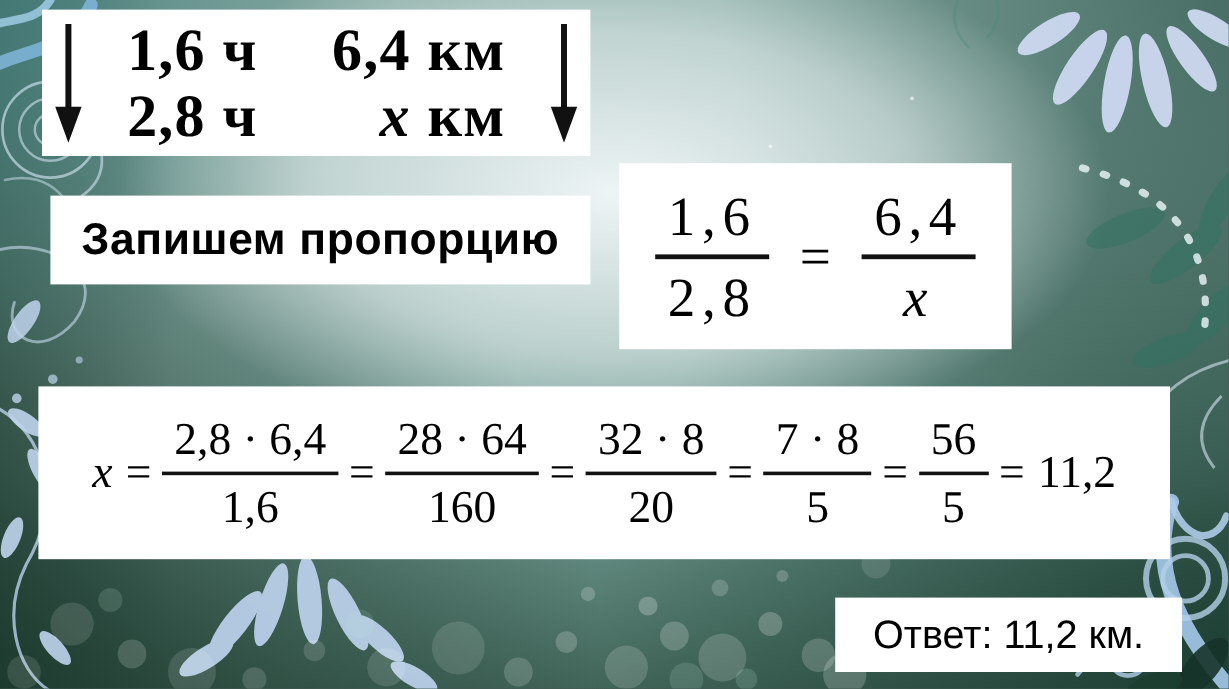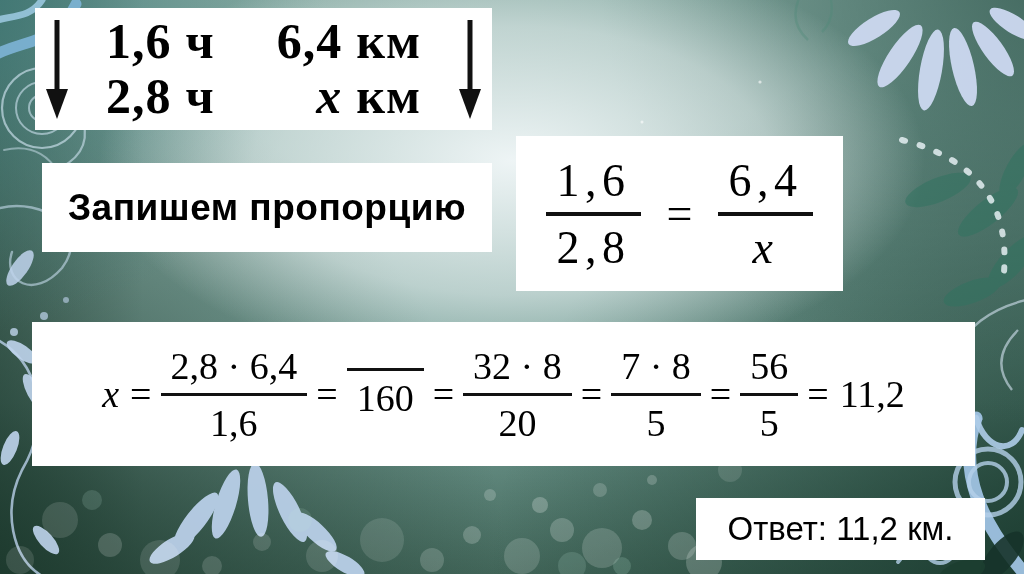--- a/index.html
+++ b/index.html
@@ -22,21 +22,21 @@
     display:flex;align-items:center;justify-content:center;
   }
   
   .card.tablebox{left:35px;top:8px;width:457px;height:122px;justify-content:space-between;padding:0 8px;box-sizing:border-box;}
   .tbl{display:grid;grid-template-columns:auto auto auto auto;column-gap:14px;align-items:baseline;
        font-weight:bold;font-size:50px;line-height:1.1;letter-spacing:1px;}
   .tbl .tv{text-align:right;}
   .tbl .dv{text-align:right;margin-left:48px;}
   .tbl .un{text-align:left;}
   
-  .card.titlebox{left:42px;top:163px;width:450px;height:89px;}
+  .card.titlebox{left:42px;top:163px;width:450px;height:74px;}
   .titlebox .t{font-family:"Liberation Sans",sans-serif;font-weight:bold;font-size:37px;letter-spacing:0.5px;}
   
   .card.propbox{left:516px;top:136px;width:327px;height:155px;gap:26px;font-size:46px;}
   
   .card.eqbox{left:32px;top:322px;width:943px;height:144px;font-size:38px;}
   
   .card.ansbox{left:696px;top:498px;width:289px;height:62px;}
   .ansbox .t{font-family:"Liberation Sans",sans-serif;font-size:33px;}
   
   .frac{display:inline-flex;flex-direction:column;align-items:stretch;text-align:center;vertical-align:middle;}
@@ -211,20 +211,21 @@
 
   <div class="card eqbox">
     <span class="var lhs">x</span>
     <span class="eq">=</span>
     <span class="frac">
       <span class="num">2,8 · 6,4</span>
       <span class="den">1,6</span>
     </span>
     <span class="eq">=</span>
     <span class="frac">
+      <span class="num">28 · 64</span>
       <span class="den">160</span>
     </span>
     <span class="eq">=</span>
     <span class="frac">
       <span class="num">32 · 8</span>
       <span class="den">20</span>
     </span>
     <span class="eq">=</span>
     <span class="frac">
       <span class="num">7 · 8</span>

